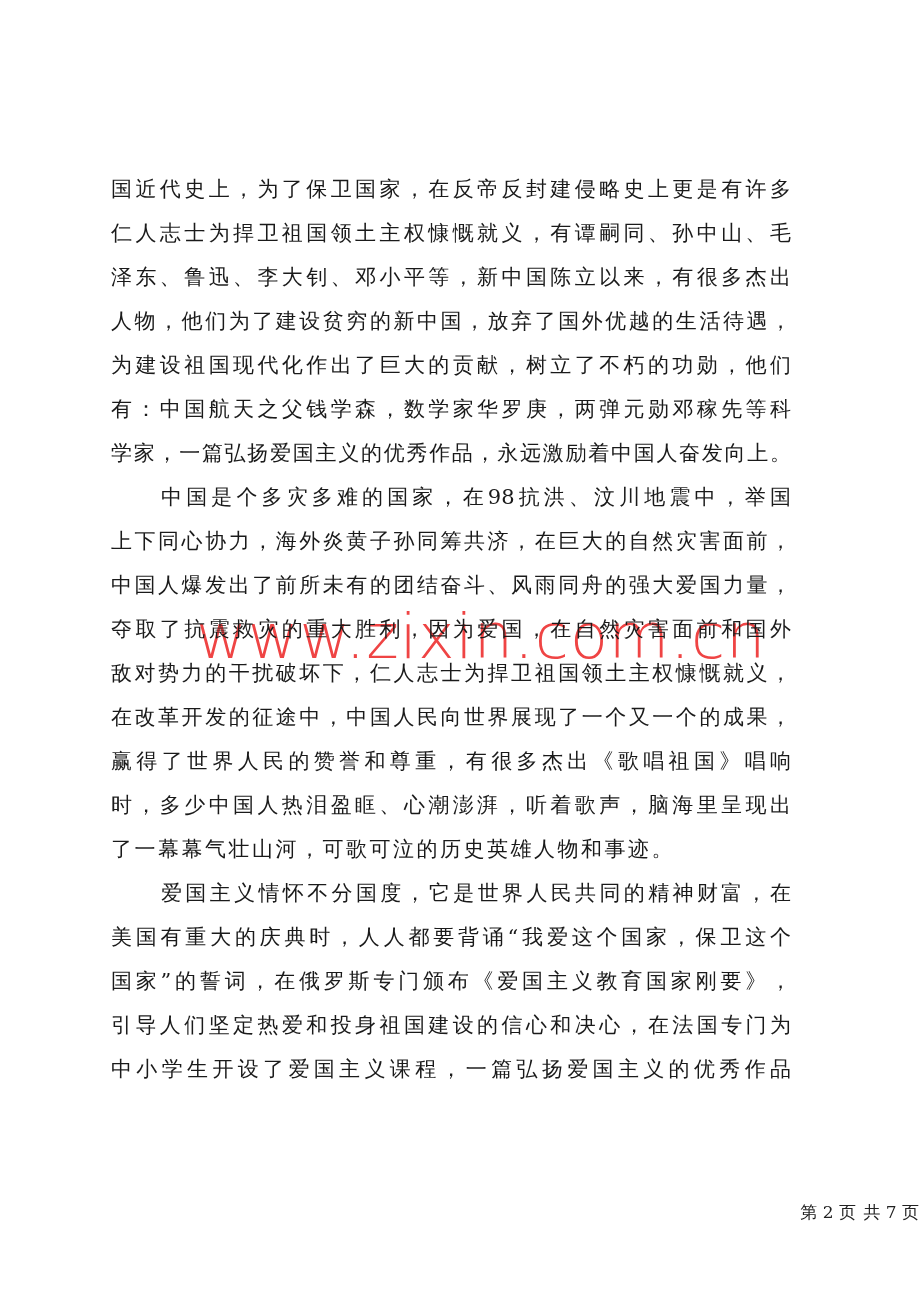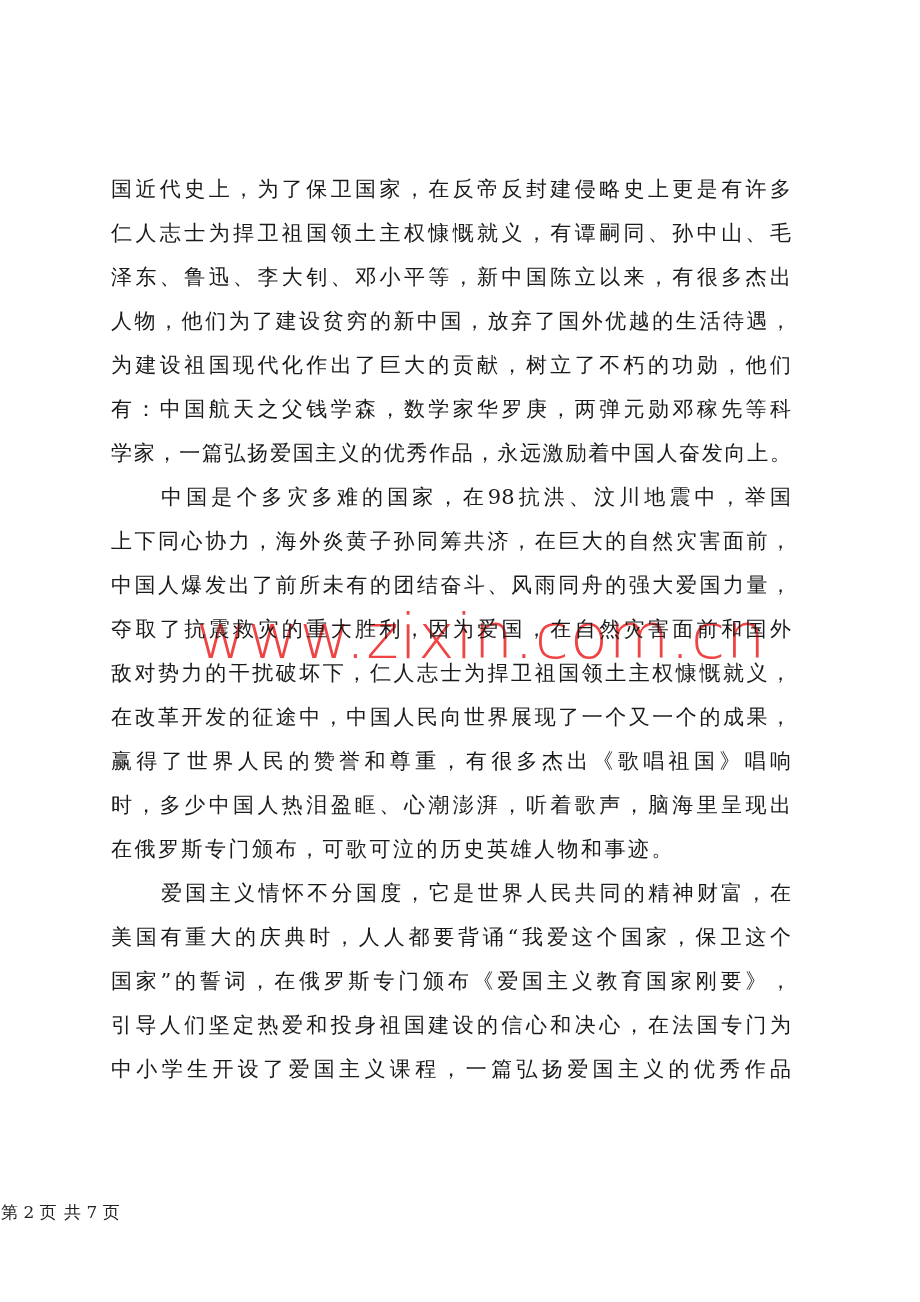--- a/index.html
+++ b/index.html
@@ -56,21 +56,21 @@
       letter-spacing: 1px;
       pointer-events: none;
       z-index: 0;
     }
     .body-text { z-index: 1; }
     .footer {
       position: absolute;
       top: 1201px;
       left: 0;
       width: 920px;
-      text-align: left;
+      text-align: right;
       font-size: 17px;
       color: #222;
       font-family: "DejaVu Serif", "Liberation Serif", serif;
     }
     .footer span { margin: 0 1px; }
   </style>
 </head>
 <body>
 
 <div class="page">
@@ -91,21 +91,21 @@
 
     <div>
       <span class="line indent">中国是个多灾多难的国家，在98抗洪、汶川地震中，举国</span>
       <span class="line">上下同心协力，海外炎黄子孙同筹共济，在巨大的自然灾害面前，</span>
       <span class="line">中国人爆发出了前所未有的团结奋斗、风雨同舟的强大爱国力量，</span>
       <span class="line">夺取了抗震救灾的重大胜利，因为爱国，在自然灾害面前和国外</span>
       <span class="line">敌对势力的干扰破坏下，仁人志士为捍卫祖国领土主权慷慨就义，</span>
       <span class="line">在改革开发的征途中，中国人民向世界展现了一个又一个的成果，</span>
       <span class="line">赢得了世界人民的赞誉和尊重，有很多杰出《歌唱祖国》唱响</span>
       <span class="line">时，多少中国人热泪盈眶、心潮澎湃，听着歌声，脑海里呈现出</span>
-      <span class="line last">在俄罗斯专门颁布，可歌可泣的历史英雄人物和事迹。</span>
+      <span class="line last">了一幕幕气壮山河，可歌可泣的历史英雄人物和事迹。</span>
     </div>
 
     <div>
       <span class="line indent">爱国主义情怀不分国度，它是世界人民共同的精神财富，在</span>
       <span class="line">美国有重大的庆典时，人人都要背诵“我爱这个国家，保卫这个</span>
       <span class="line">国家”的誓词，在俄罗斯专门颁布《爱国主义教育国家刚要》，</span>
       <span class="line">引导人们坚定热爱和投身祖国建设的信心和决心，在法国专门为</span>
       <span class="line">中小学生开设了爱国主义课程，一篇弘扬爱国主义的优秀作品</span>
     </div>
 

